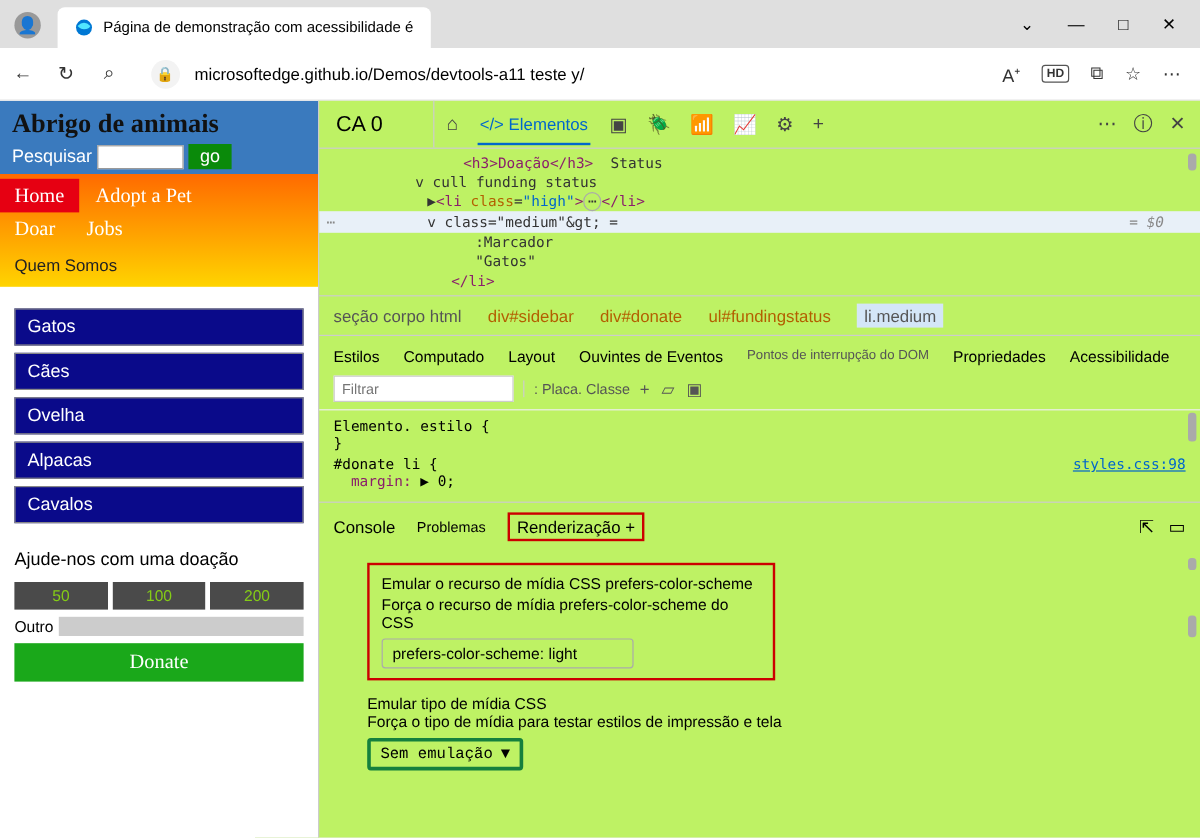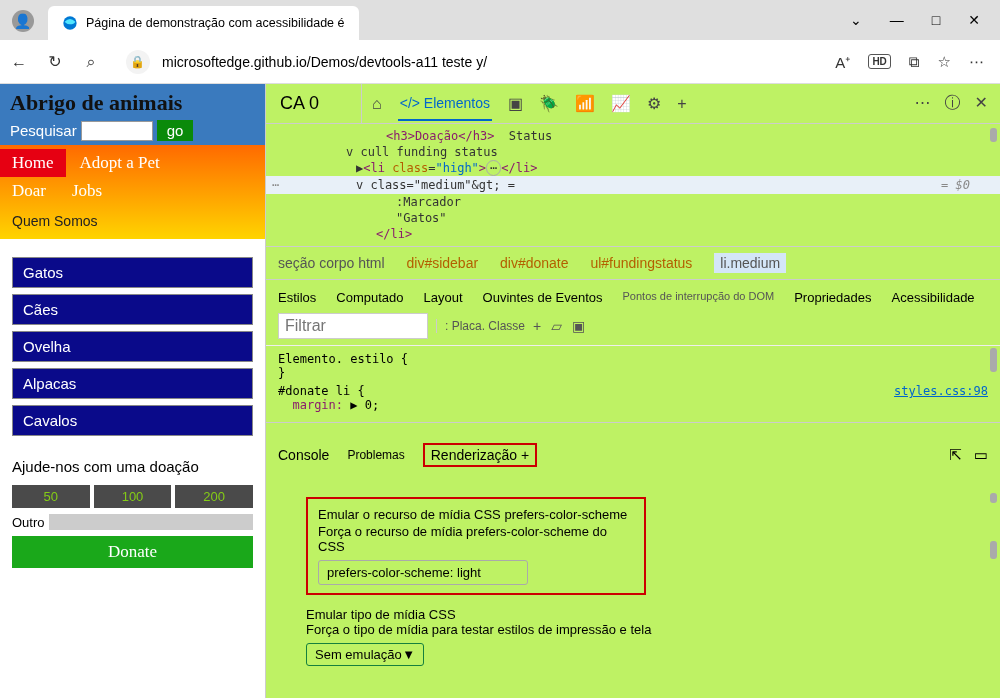--- a/index.html
+++ b/index.html
@@ -69,39 +69,39 @@
 .scrollnub { position:absolute; right:3px; top:4px; width:7px; height:14px; background:#aaa; border-radius:3px;}
 
 .breadcrumb { border-top:1px solid #ccc; border-bottom:1px solid #ccc; padding:8px 12px; font-size:14px; color:#555;}
 .breadcrumb span { margin-right:18px;margin-top:28px;}
 .breadcrumb .sel { background:#d4e6f7; padding:2px 6px;}
 
 .styles-tabs { display:flex; gap:20px; padding:10px 12px 8px; font-size:13px;}
 .styles-tabs .small { font-size:11px; color:#555;}
 
 .filter-row { display:flex; align-items:center; gap:8px; padding:0 12px 6px; border-bottom:1px solid #eee;}
-.filter-row input { border:1px solid #ccc; padding:3px 6px; width:150px; font-size:16px;}
+.filter-row input { border:1px solid #ccc; padding:3px 6px; width:150px; font-size:12px;}
 .filter-row .pc { font-size:12px; color:#555; border-left:1px solid #ccc; padding-left:8px;}
 .filter-row .icons { font-size:14px; color:#555; display:flex; gap:10px;}
 
 .style-body { padding:6px 12px; font-family:Consolas,monospace; font-size:12px; position:relative;}
 .style-body .rule { margin-bottom:4px;}
 .style-body .link { float:right; color:#0066cc; text-decoration:underline;}
 .scrollnub2 { position:absolute; right:3px; top:2px; width:7px; height:24px; background:#aaa; border-radius:3px;}
 
-.drawer-tabs { border-top:1px solid #ccc; display:flex; align-items:center; padding:20px 12px; gap:18px; font-size:14px; position:relative;}
+.drawer-tabs { border-top:1px solid #ccc; display:flex; align-items:center; padding:8px 12px; gap:18px; font-size:14px; position:relative;}
 .drawer-tabs .render-box { border:2px solid #c00; padding:2px 6px;}
 .drawer-right { margin-left:auto; display:flex; gap:12px; font-size:15px;}
 
 .render-panel { padding:10px 20px 4px 40px; position:relative;}
 .red-box { border:2px solid #c00; padding:8px 10px; width:340px; margin-bottom:12px;}
 .red-box p { font-size:13px; margin-bottom:2px;}
 .sel-box { border:1px solid #aaa; border-radius:3px; padding:4px 8px; margin-top:6px; width:210px; font-size:13px;}
 .emul2 p { font-size:13px; padding-left:0px;}
-.sel-box2 { border:1px solid #15803d; border-radius:3px; padding:3px 8px; margin-top:6px; width:118px; font-size:13px; display:flex; justify-content:space-between;}
+.sel-box2 { border:3px solid #15803d; border-radius:3px; padding:3px 8px; margin-top:6px; width:130px; font-size:13px; display:flex; justify-content:space-between;font-family:Liberation Mono, monospace;}
 .scrollnub3 { position:absolute; right:3px; top:6px; width:7px; height:10px; background:#aaa; border-radius:3px;}
 .scrollnub4 { position:absolute; right:3px; top:54px; width:7px; height:18px; background:#aaa; border-radius:3px;}
 
 svg.edge { width:16px; height:16px;}
 </style>
 </head>
 <body>
 
 <div class="titlebar">
   <div class="avatar-circle">👤</div>

